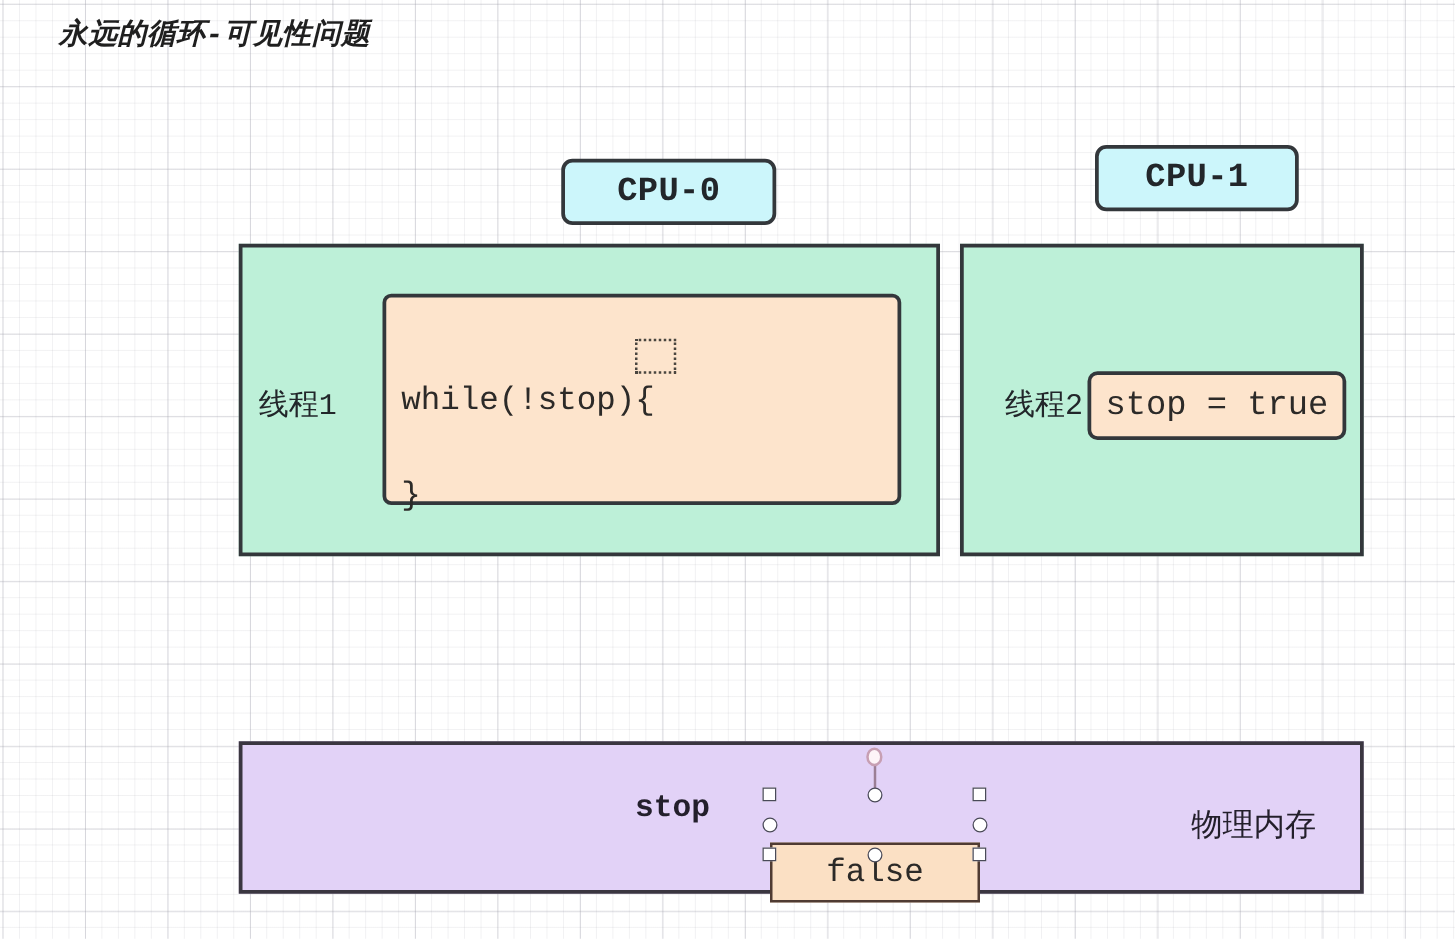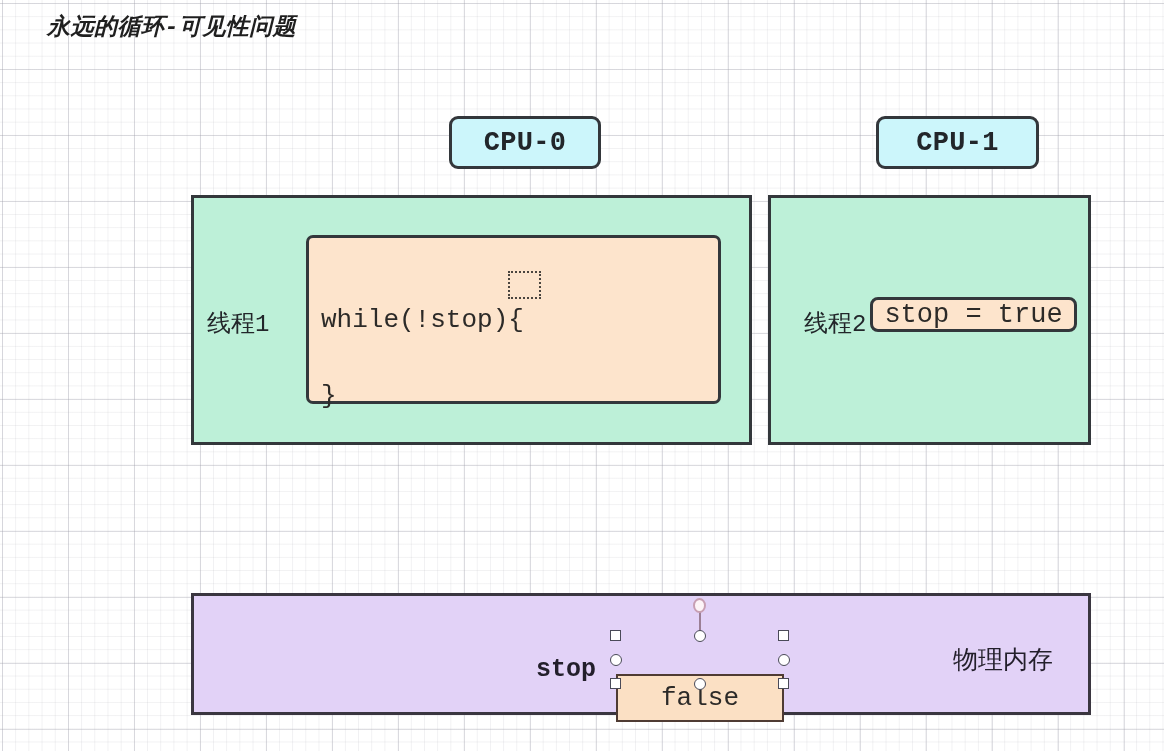--- a/index.html
+++ b/index.html
@@ -185,21 +185,21 @@
     box-sizing: border-box;
   }
 </style>
 </head>
 <body>
 
 <div id="canvas">
 
   <div id="title">永远的循环-可见性问题</div>
 
-  <div class="cpu-box" style="left:449px; top:116px; width:152px; height:53px;">
+  <div class="cpu-box" style="left:449px; top:127px; width:172px; height:53px;">
     <span>CPU-0</span>
   </div>
 
   <div class="cpu-box" style="left:844px; top:116px; width:163px; height:53px;margin-left:32px;">
     <span>CPU-1</span>
   </div>
 
   <div class="thread-box" style="left:191px; top:195px; width:561px; height:250px;">
   </div>
 
@@ -212,28 +212,28 @@
 
   <div class="placeholder-box" style="left:508px; top:271px; width:33px; height:28px;"></div>
 
   <div class="code-line" style="left:321px; top:345px;">}</div>
 
   <div class="thread-box" style="left:768px; top:195px; width:323px; height:250px;">
   </div>
 
   <div class="thread-label" style="left:804px; top:307px;">线程2</div>
 
-  <div class="stmt-box" style="left:870px; top:297px; width:207px; height:35px;">
+  <div class="stmt-box" style="left:870px; top:297px; width:207px; height:55px;">
     <span>stop  =  true</span>
   </div>
 
   <div class="memory-box" style="left:191px; top:593px; width:900px; height:122px;">
   </div>
 
-  <div class="mem-label-left" style="left:508px; top:655px;margin-left:28px;">stop</div>
+  <div class="mem-label-left" style="left:508px; top:632px;">stop</div>
 
   <div class="mem-label-right" style="left:953px; top:643px;">物理内存</div>
 
   <div class="value-box" style="left:616px; top:636px; width:168px; height:48px;">
     <span>false</span>
   </div>
 
   <div class="rot-stem" style="left:699px; top:609px; height:28px;"></div>
   <div class="rot-handle" style="left:693px; top:598px;"></div>
 

